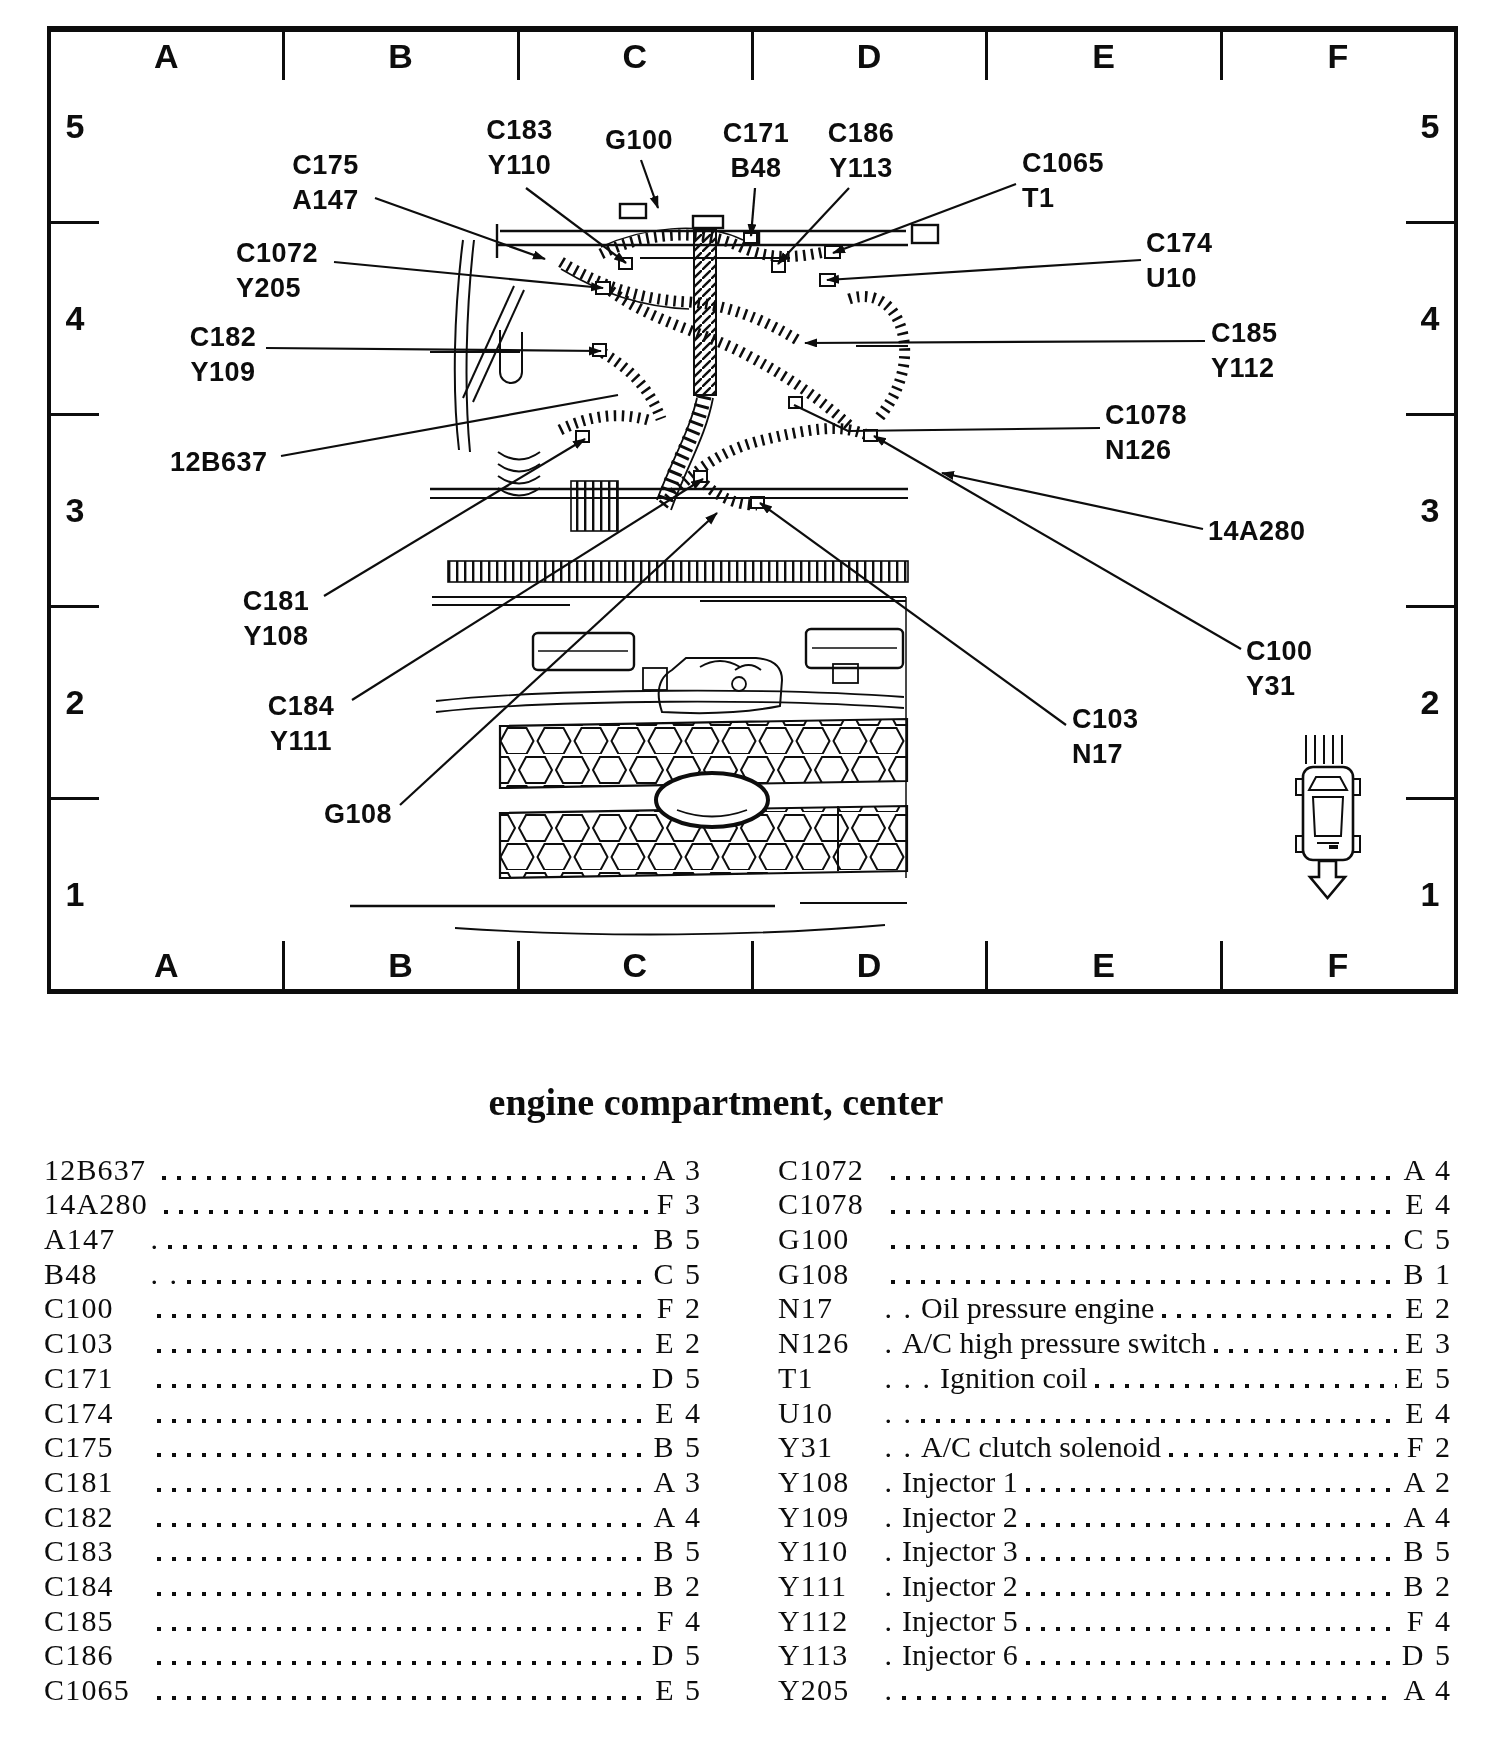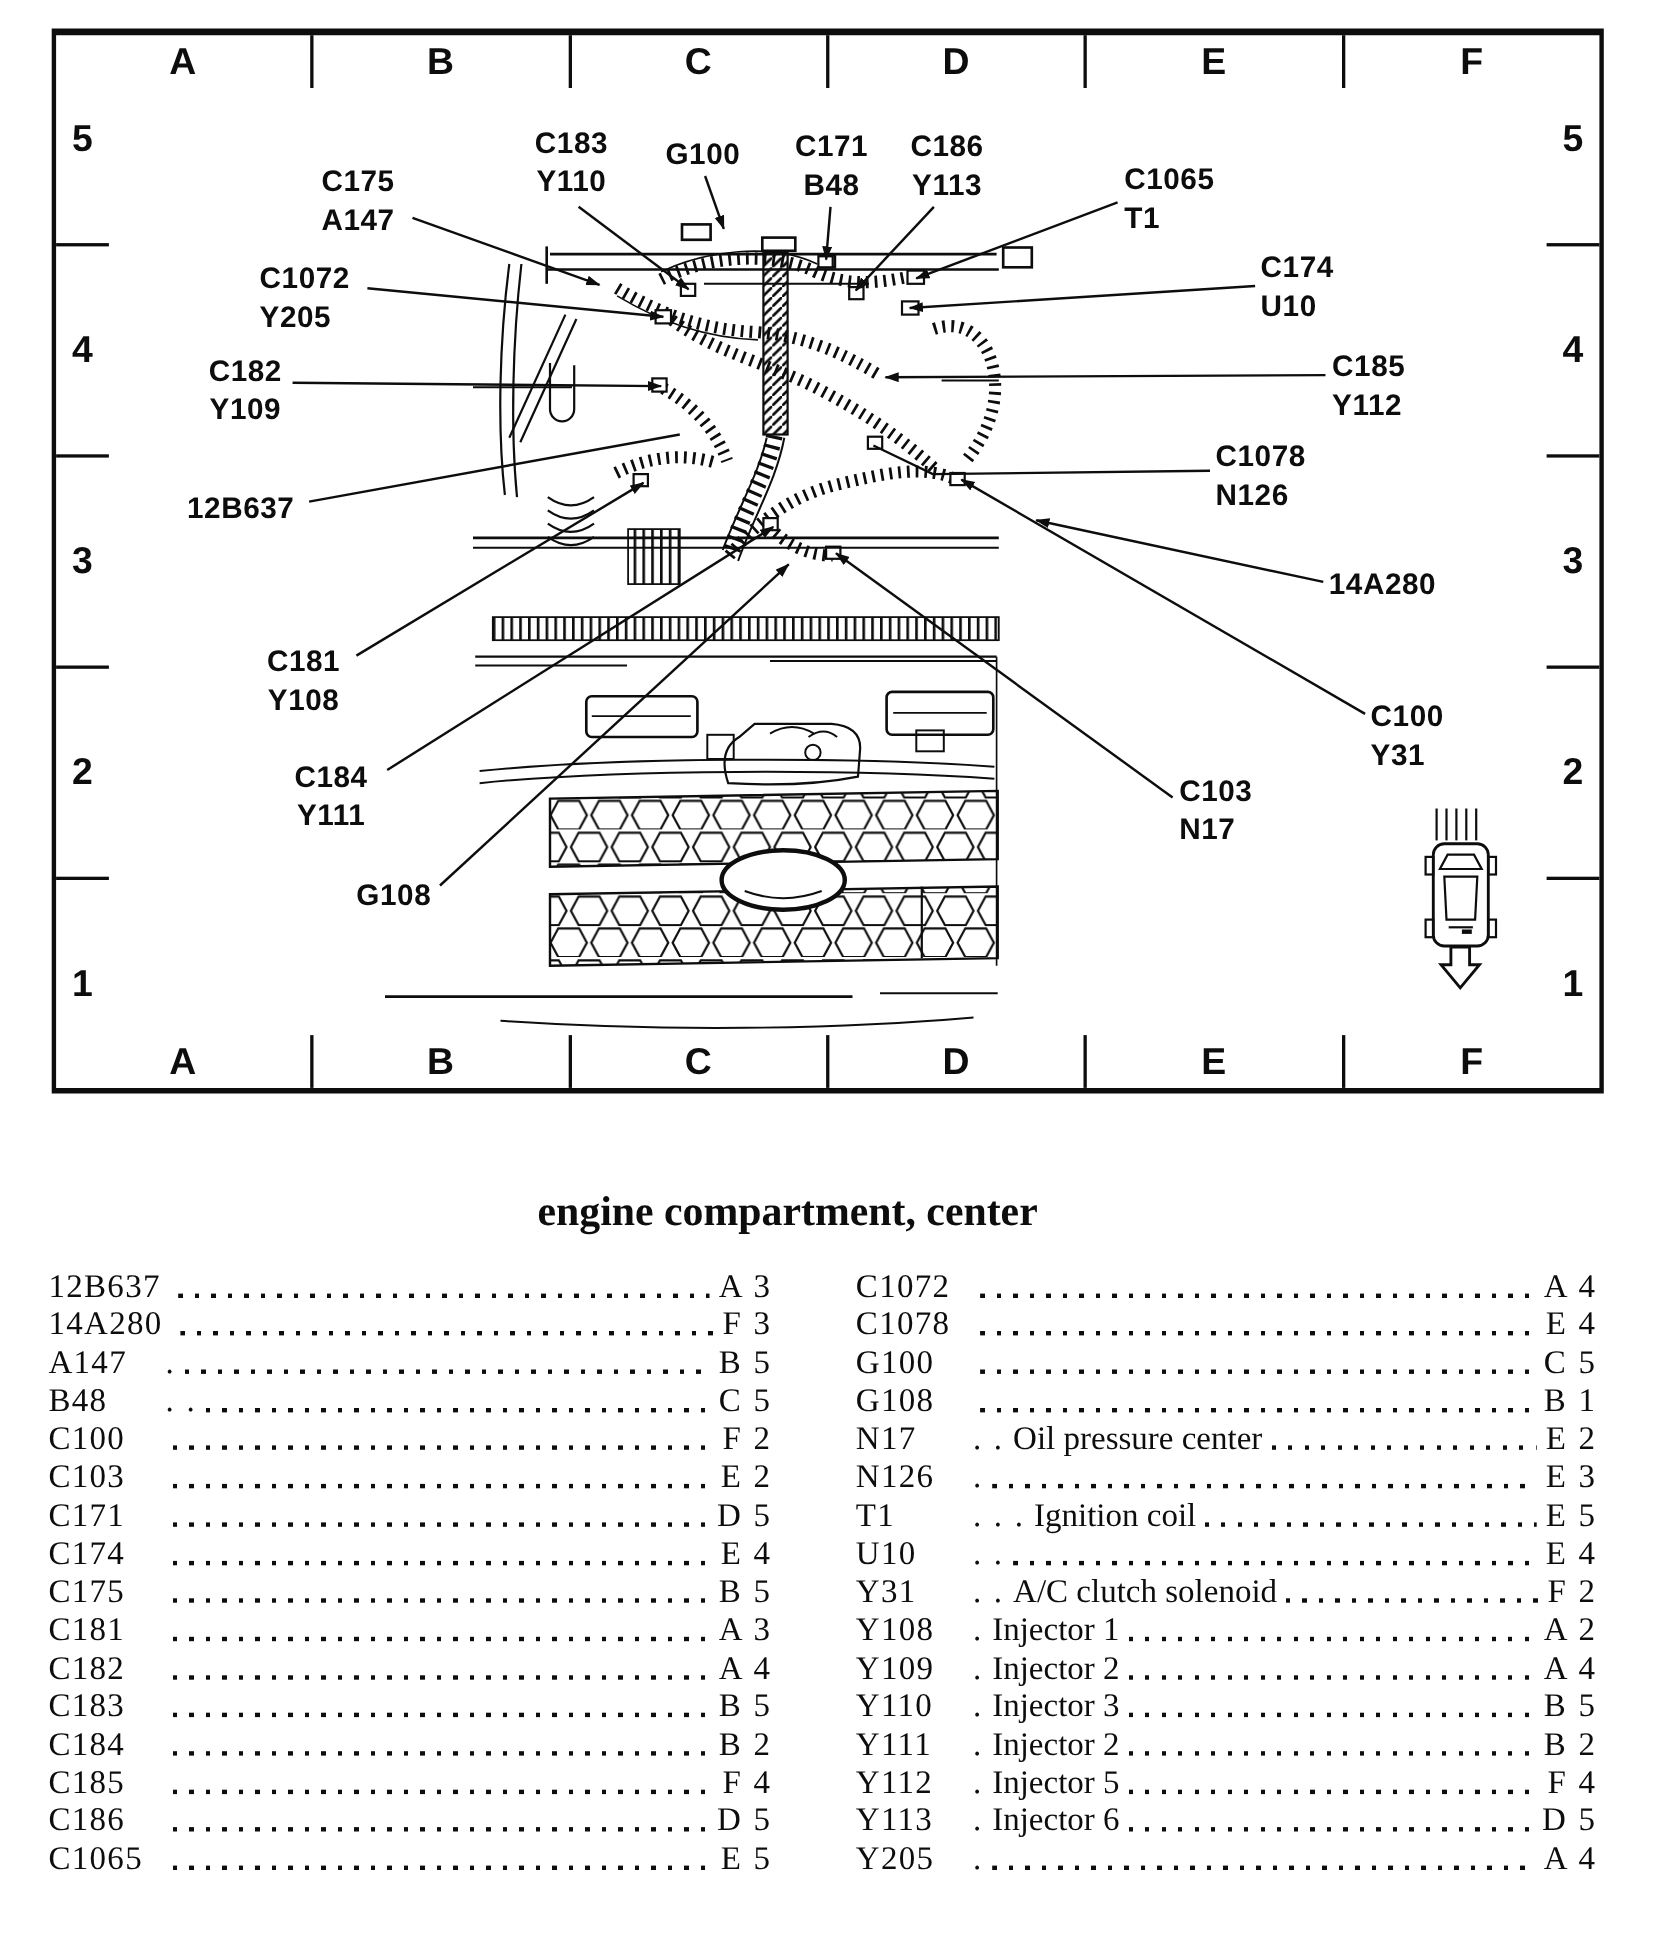--- a/index.html
+++ b/index.html
@@ -347,25 +347,25 @@
 
     <div class="idx-row">
       <span class="code">G100</span><span class="lead"></span><span class="desc"></span><span class="dots"></span><span class="ref">C 5</span>
     </div>
 
     <div class="idx-row">
       <span class="code">G108</span><span class="lead"></span><span class="desc"></span><span class="dots"></span><span class="ref">B 1</span>
     </div>
 
     <div class="idx-row">
-      <span class="code">N17</span><span class="lead"> . .</span><span class="desc">Oil pressure center</span><span class="dots"></span><span class="ref">E 2</span>
-    </div>
-
-    <div class="idx-row">
-      <span class="code">N126</span><span class="lead"> .</span><span class="dots"></span><span class="ref">E 3</span>
+      <span class="code">N17</span><span class="lead"> . .</span><span class="desc">Oil pressure engine</span><span class="dots"></span><span class="ref">E 2</span>
+    </div>
+
+    <div class="idx-row">
+      <span class="code">N126</span><span class="lead"> .</span><span class="desc">A/C high pressure switch</span><span class="dots"></span><span class="ref">E 3</span>
     </div>
 
     <div class="idx-row">
       <span class="code">T1</span><span class="lead"> . . .</span><span class="desc">Ignition coil</span><span class="dots"></span><span class="ref">E 5</span>
     </div>
 
     <div class="idx-row">
       <span class="code">U10</span><span class="lead"> . .</span><span class="dots"></span><span class="ref">E 4</span>
     </div>
 

